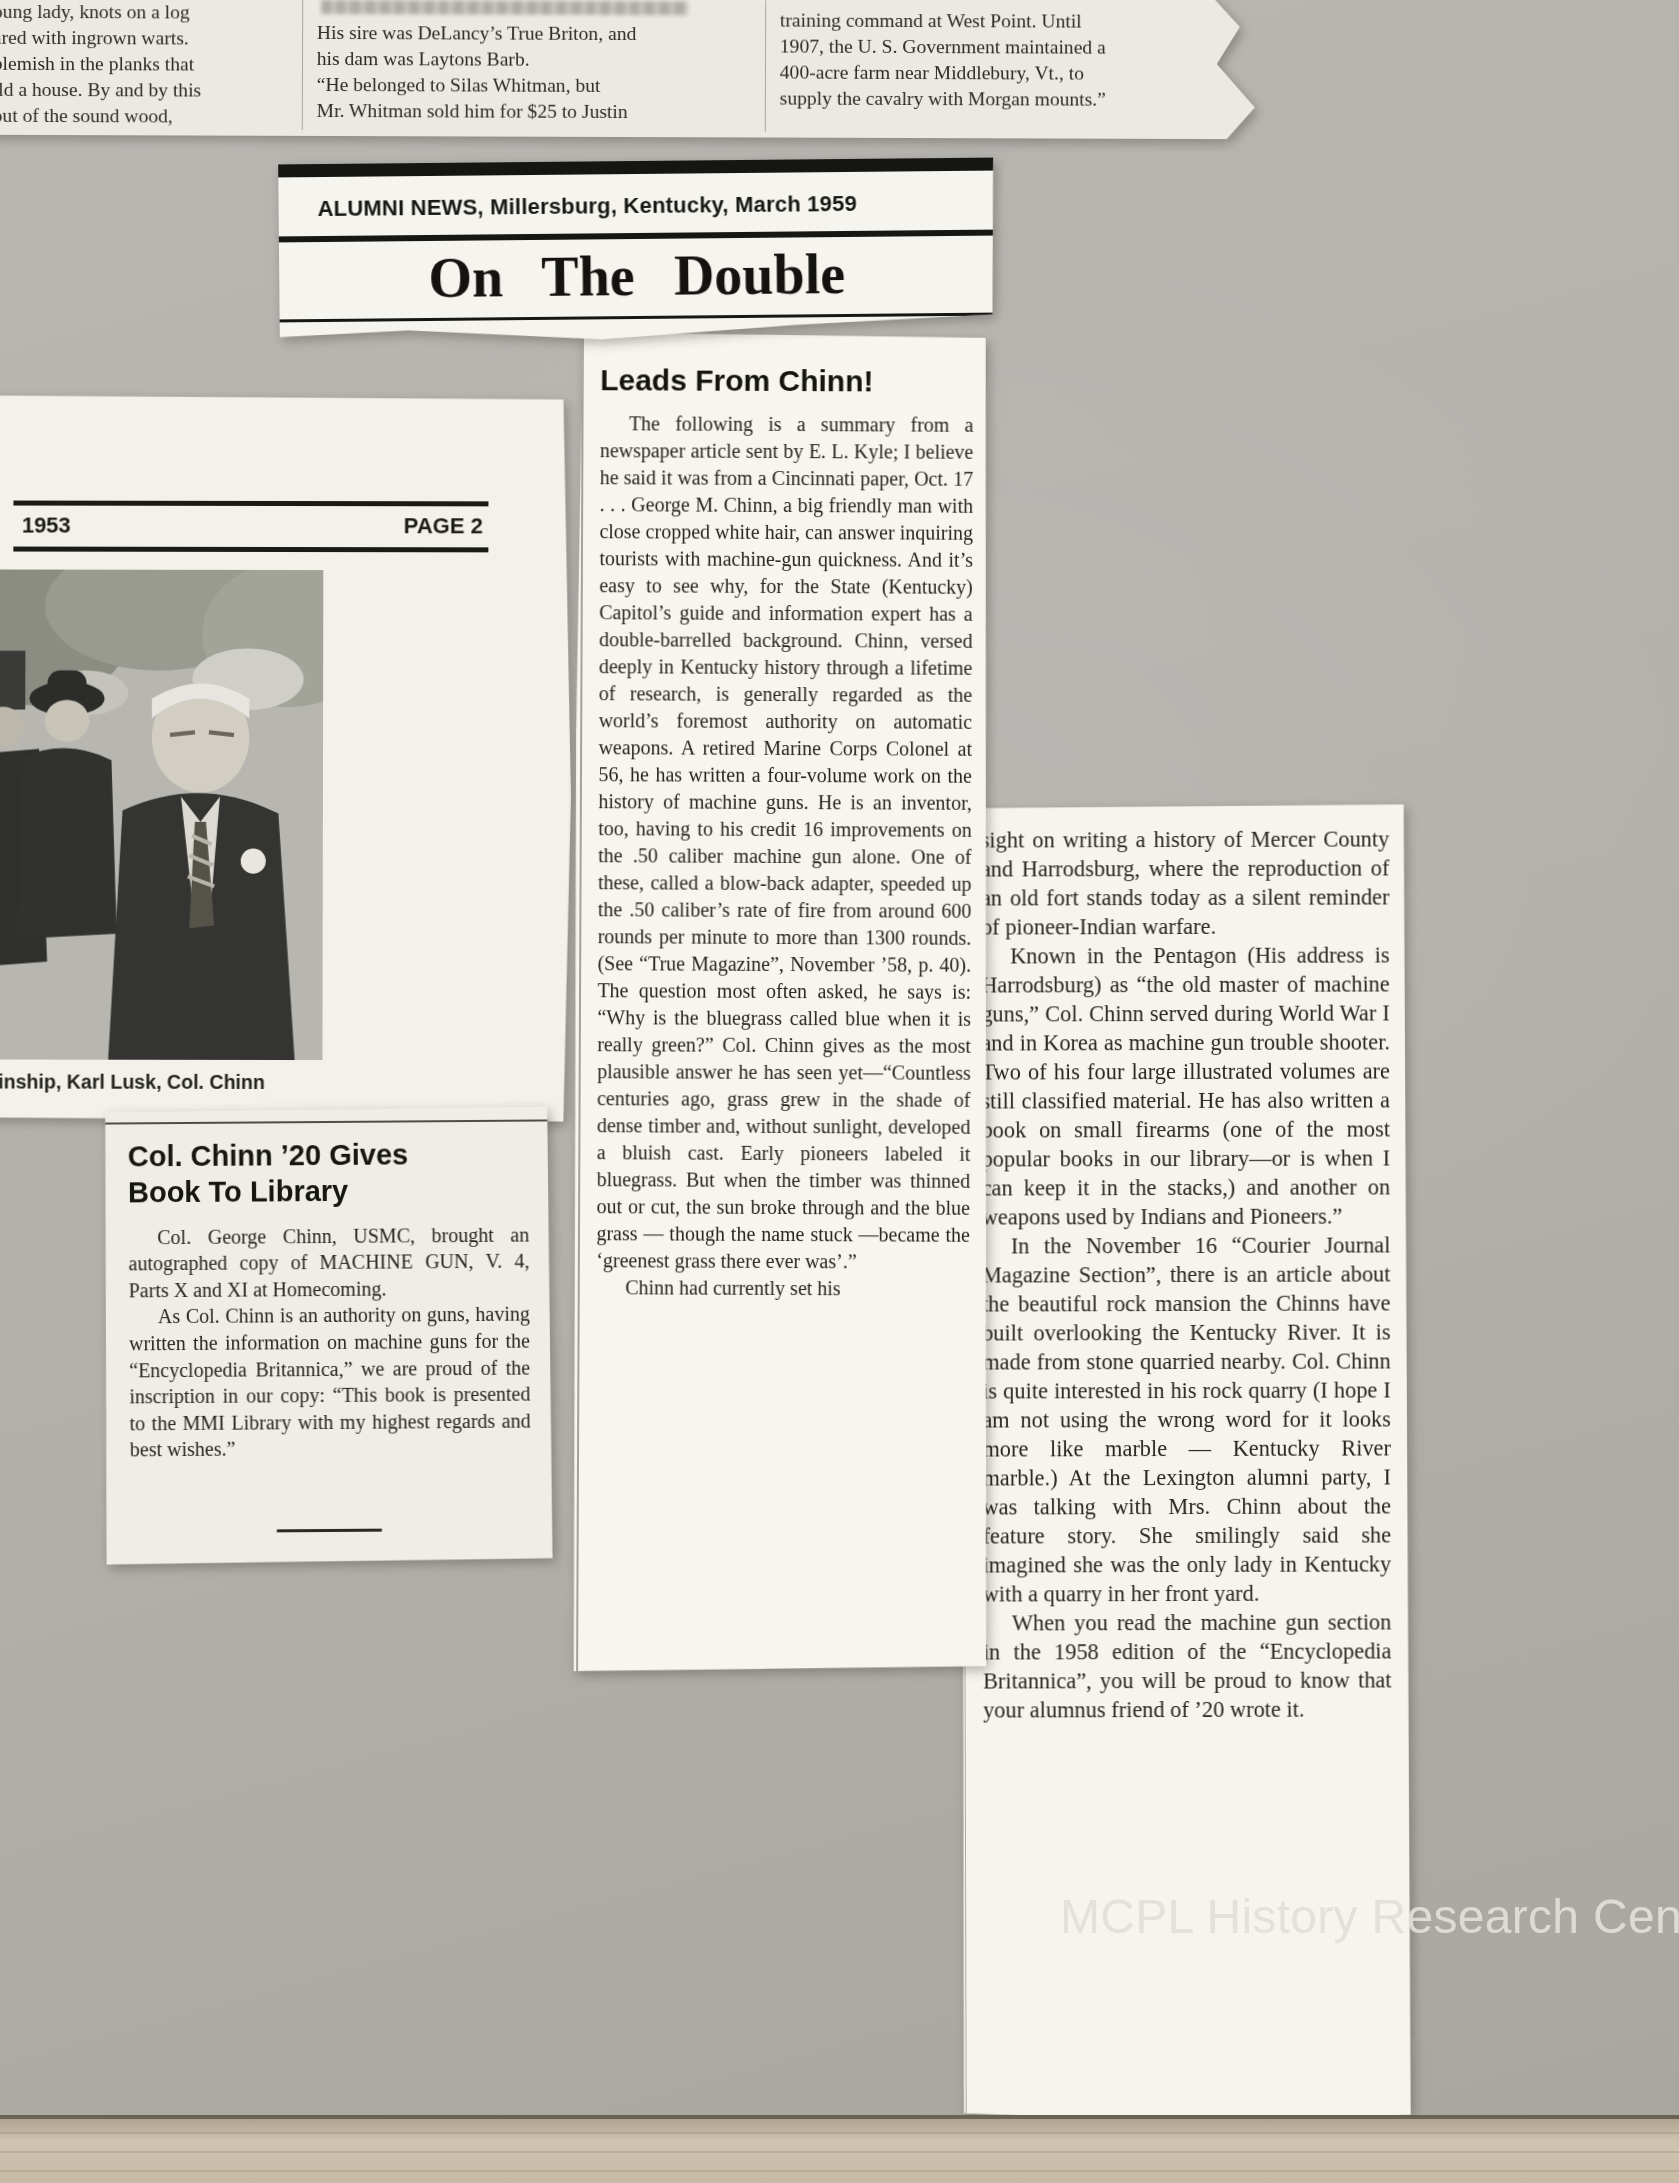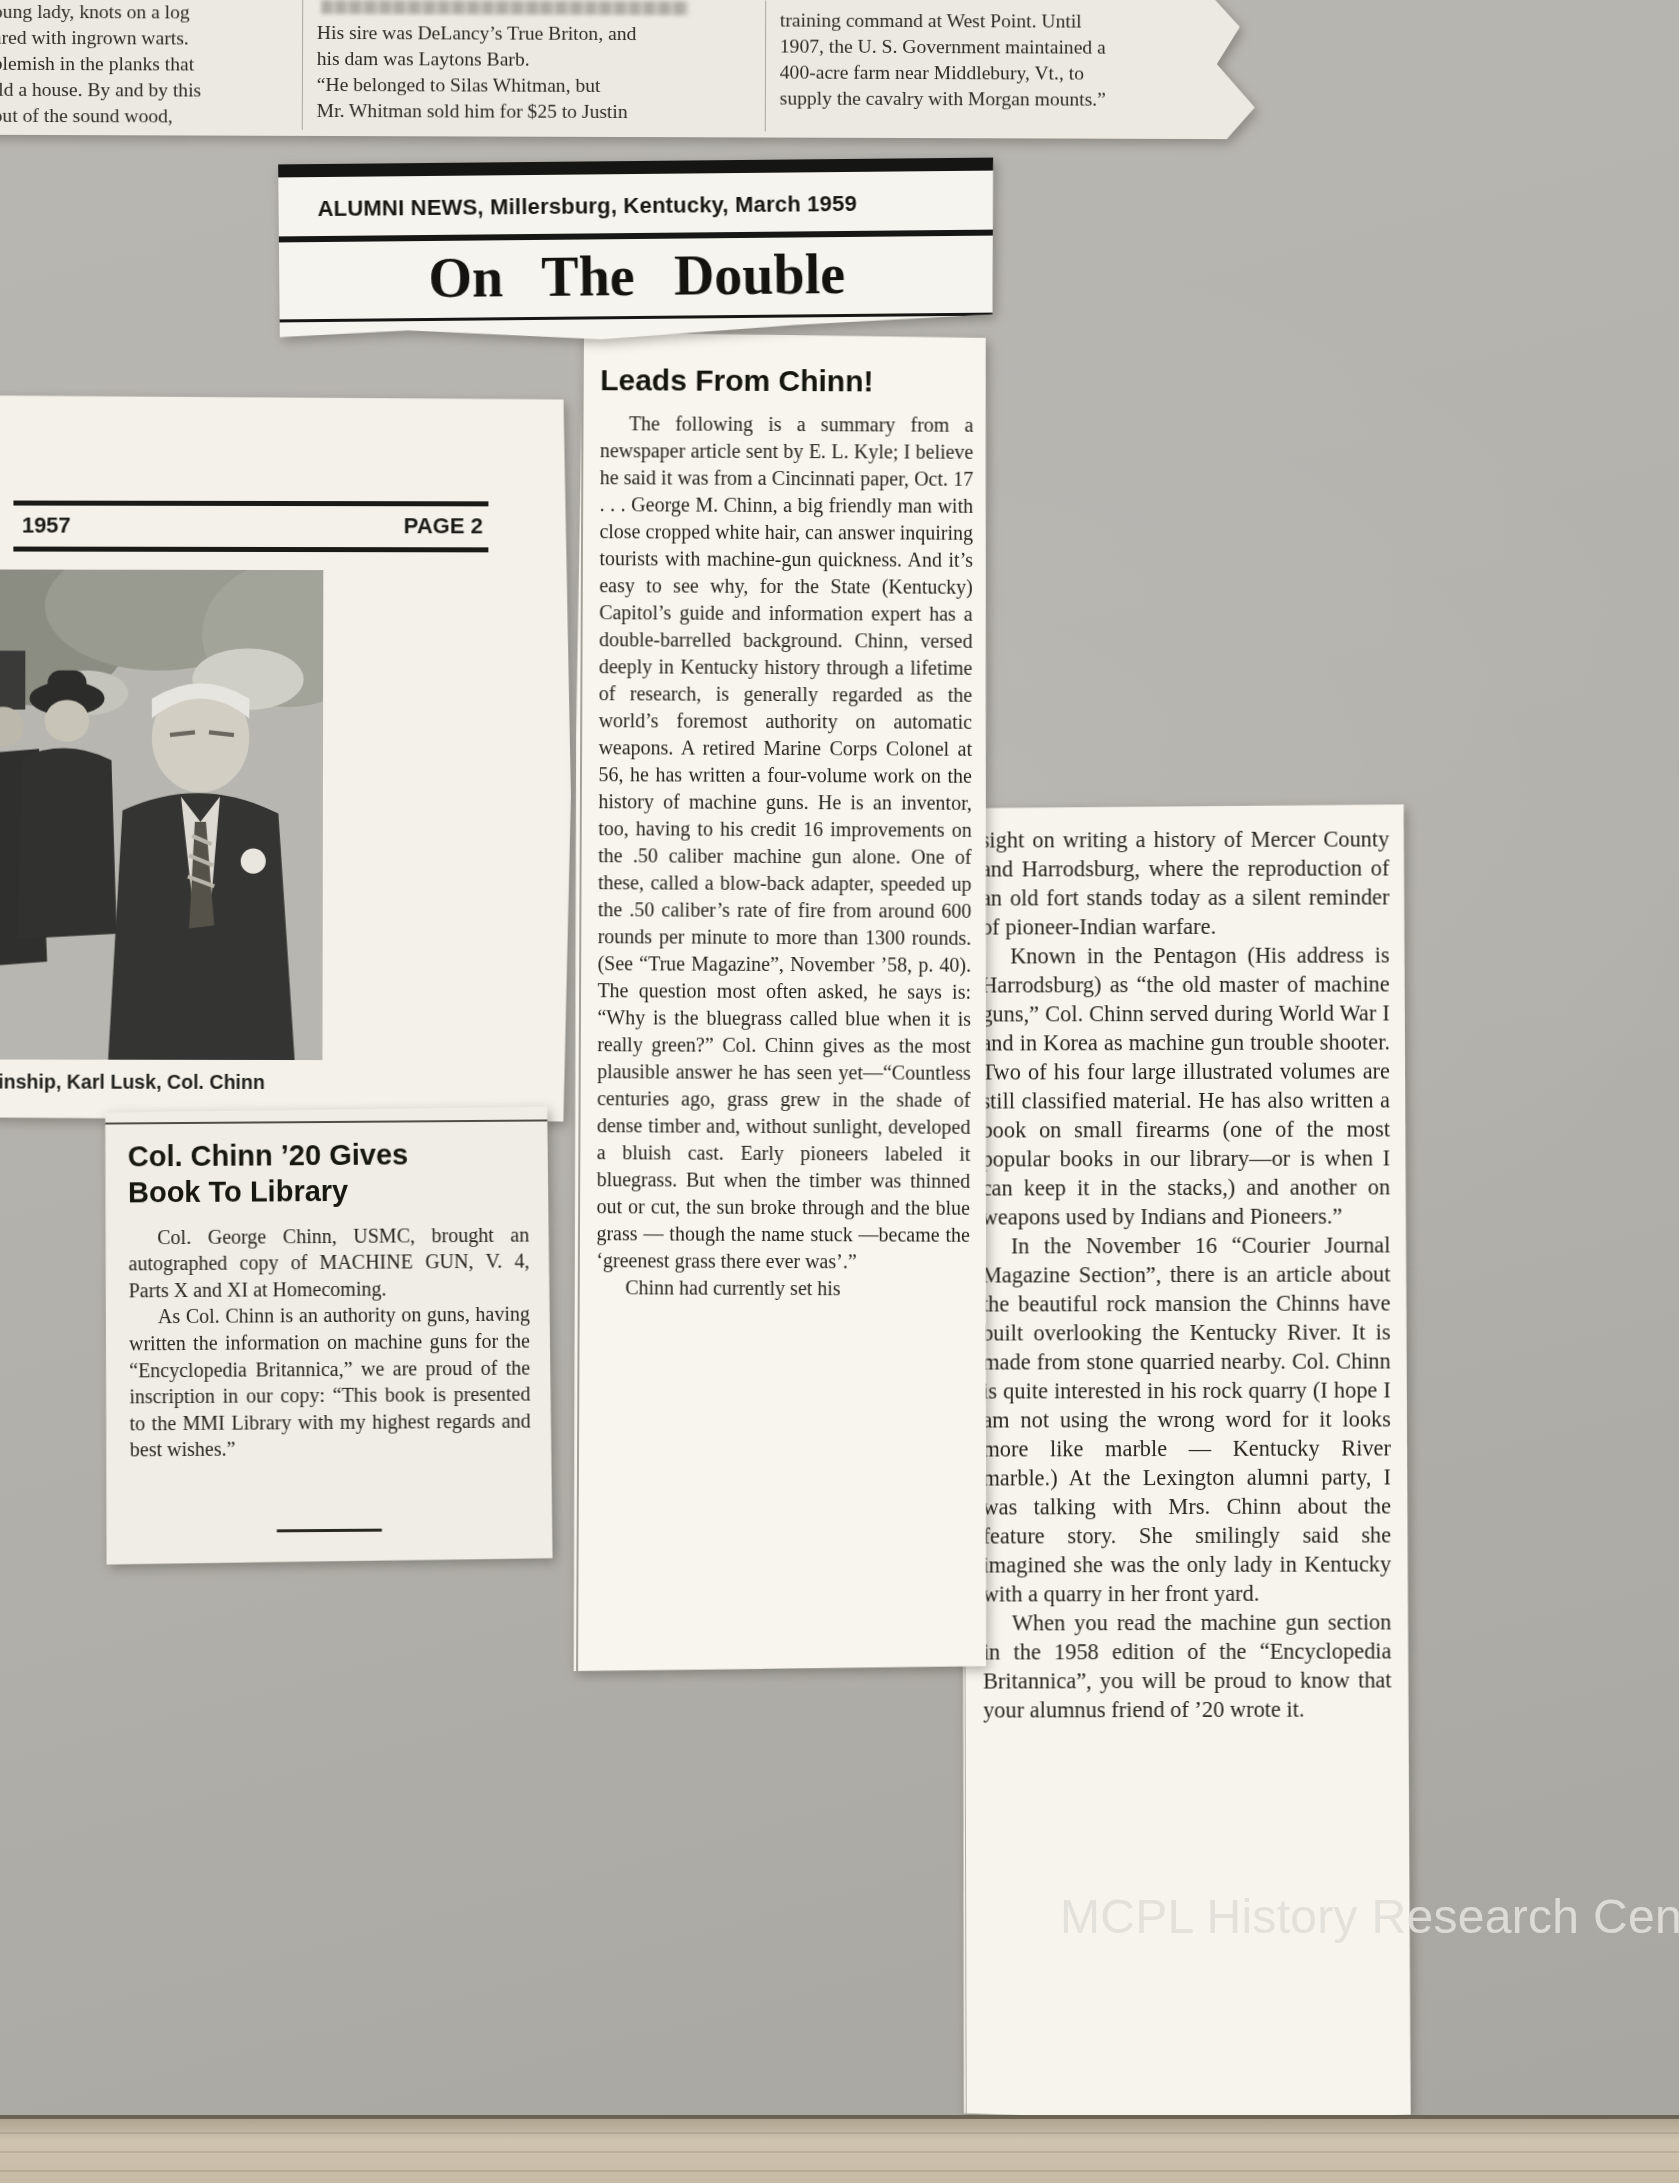--- a/index.html
+++ b/index.html
@@ -175,21 +175,21 @@
       <div class="mast-headline">On The Double</div>
       <div class="mast-rule thin"></div>
     </div>
   </div>
 
   <div class="clip-wrap photo-wrap">
     <div class="paper photo-paper">
       <div class="pg-header">
         <div class="pg-rule"></div>
         <div class="pg-row">
-          <span>1957</span>
+          <span>1953</span>
           <span>PAGE 2</span>
         </div>
         <div class="pg-rule"></div>
       </div>
       <div class="photo">
         <svg viewBox="0 0 240 350" preserveAspectRatio="none">
           <rect width="240" height="350" fill="#b7b6b0"></rect>
           <rect y="0" width="240" height="12" fill="#7e8077"></rect>
           <ellipse cx="30" cy="42" rx="72" ry="55" fill="#8b8d83"></ellipse>
           <ellipse cx="122" cy="26" rx="82" ry="46" fill="#999b90"></ellipse>

